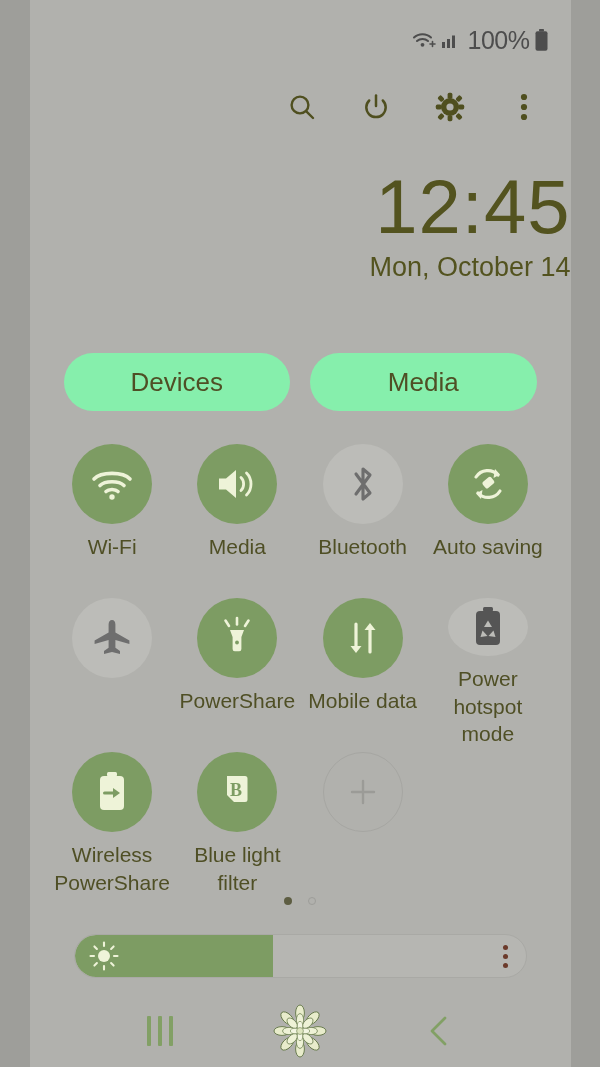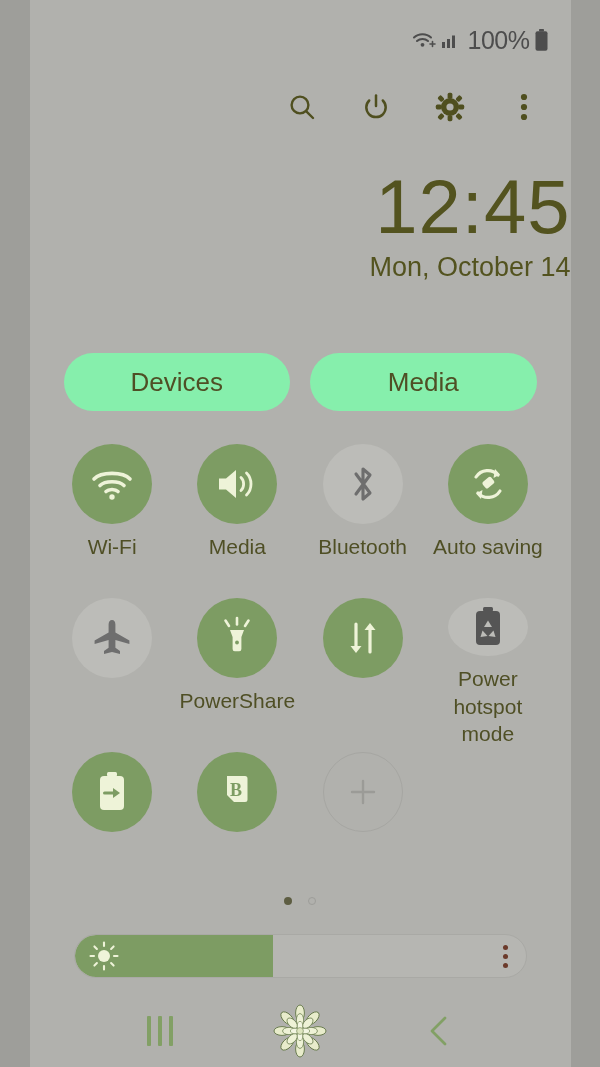--- a/index.html
+++ b/index.html
@@ -424,20 +424,21 @@
           <svg class="svg-ico" width="42" height="42" viewBox="0 0 42 42">
             <g stroke="#eef3d8" stroke-width="3.2" stroke-linecap="round" fill="none">
               <line x1="14" y1="7" x2="14" y2="31"></line>
               <line x1="28" y1="35" x2="28" y2="11"></line>
             </g>
             <path d="M14 36 l-5.5 -7 h11 Z" fill="#eef3d8"></path>
             <path d="M28 6 l5.5 7 h-11 Z" fill="#eef3d8"></path>
           </svg>
         </span>
       </div>
+      <div class="tile-label">Mobile data</div>
     </div>
 
 
     <div class="tile row-h">
       <div class="tile-circle off">
         <span>
           <svg class="svg-ico" width="36" height="46" viewBox="0 0 36 46">
             <rect x="13" y="3" width="10" height="4.5" rx="1.5" fill="#555"></rect>
             <rect x="6" y="7" width="24" height="34" rx="4" fill="#555"></rect>
             <g fill="#bcbcb8">
@@ -457,31 +458,33 @@
           <svg class="svg-ico" width="36" height="46" viewBox="0 0 36 46">
             <rect x="13" y="3" width="10" height="4.5" rx="1.5" fill="#eef3d8"></rect>
             <rect x="6" y="7" width="24" height="34" rx="4" fill="#eef3d8"></rect>
             <g stroke="#7d9c63" stroke-width="3" stroke-linecap="round" fill="none">
               <line x1="10.5" y1="24" x2="22" y2="24"></line>
             </g>
             <path d="M26 24 l-7 -5 v10 Z" fill="#7d9c63"></path>
           </svg>
         </span>
       </div>
+      <div class="tile-label">Wireless PowerShare</div>
     </div>
 
     <div class="tile row-h">
       <div class="tile-circle">
         <span>
           <svg class="svg-ico" width="40" height="42" viewBox="0 0 40 42">
             <path d="M10 5 h18 a2.5 2.5 0 0 1 2.5 2.5 v21 a2.5 2.5 0 0 1 -2.5 2.5 h-11 L10 24 Z" fill="#eef3d8"></path>
             <text x="19" y="25" font-family="'Liberation Serif', serif" font-size="18" font-weight="bold" fill="#7d9c63" text-anchor="middle">B</text>
           </svg>
         </span>
       </div>
+      <div class="tile-label">Blue light filter</div>
     </div>
 
     <div class="tile row-h">
       <div class="tile-circle ghost">
         <span>
           <svg class="svg-ico" width="34" height="34" viewBox="0 0 34 34">
             <g stroke="#9b9b97" stroke-width="2.4" stroke-linecap="round">
               <line x1="17" y1="6" x2="17" y2="28"></line>
               <line x1="6" y1="17" x2="28" y2="17"></line>
             </g>

